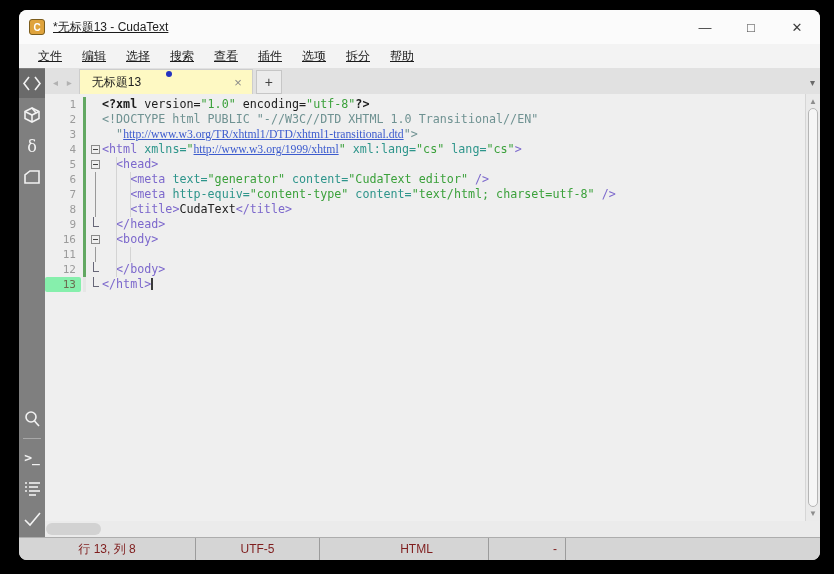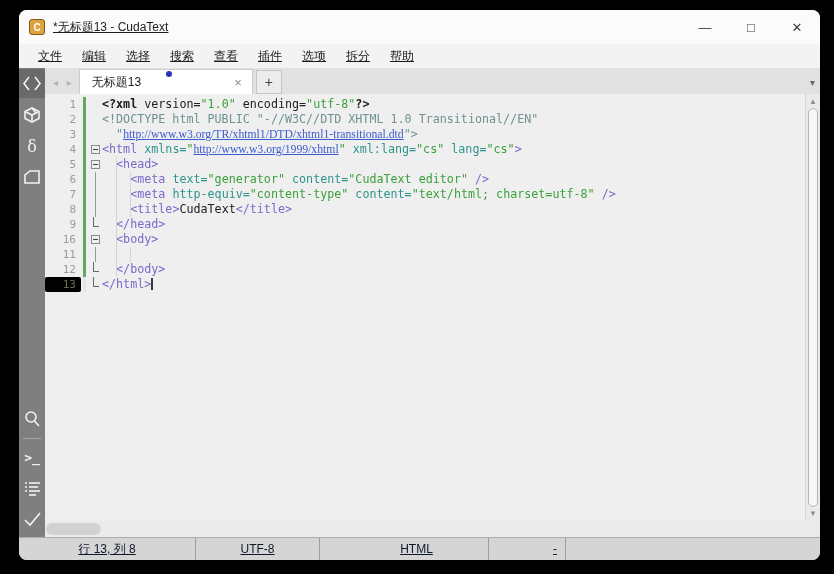--- a/index.html
+++ b/index.html
@@ -33,40 +33,40 @@
   .sbtxt { color:#f2f2f2; font-family:"DejaVu Sans Mono", monospace; font-size:13px; font-weight:bold; }
   .sb-bottom { margin-top:auto; display:flex; flex-direction:column; padding-bottom:4px; }
   .sb-divider { height:1px; background:#a8a8a8; margin:5px 4px 1px 4px; }
   .sbicon svg { stroke:#f2f2f2; fill:none; stroke-width:1.6; }
 
   .rightcol { flex:1; display:flex; flex-direction:column; min-width:0; }
 
   
   .tabbar { height:26px; background:#e1e1e1; display:flex; align-items:flex-end; flex:0 0 26px; }
   .tab-arrows { color:#b2b2b2; font-size:10px; padding:0 4px 6px 8px; letter-spacing:3px; }
-  .tab { position:relative; width:174px; height:25px; background:#ffffff;
+  .tab { position:relative; width:174px; height:25px; background:#fef9c3;
     border:1px solid #cdcdcd; border-bottom:none; display:flex; align-items:center;
     padding:0 8px 0 12px; }
   .tab-label { font-size:12px; color:#202020; flex:1; }
   .tab-close { color:#8a8a8a; font-size:13px; padding:0 2px; }
   .mod-dot { position:absolute; top:1px; left:50%; width:6px; height:6px;
     border-radius:50%; background:#2433c0; }
   .tab-plus { width:26px; height:24px; margin-left:3px; border:1px solid #c6c6c6;
     background:#ececec; display:flex; align-items:center; justify-content:center;
     font-size:14px; color:#444; }
   .tab-overflow { margin-left:auto; color:#6a6a6a; font-size:10px; padding:0 5px 6px 0; }
 
   
   .editor-wrap { flex:1; display:flex; min-height:0; position:relative; }
   .code-area { flex:1; background:#efefef; padding-top:3px; position:relative; overflow:hidden; }
   .cline { height:15px; display:flex; align-items:center;
     font-family:"DejaVu Sans Mono","Liberation Mono", monospace; font-size:11.7px; line-height:15px; }
   .lnum { width:36px; text-align:right; padding-right:5px; color:#9b9b9b;
     font-size:11px; flex:0 0 36px; }
-  .lnum.cur { background:#000000; color:#6c6c50; border-radius:2px; }
+  .lnum.cur { background:#86efac; color:#6c6c50; border-radius:2px; }
   .bar { width:3px; height:15px; margin:0 3px 0 2px; background:#e6e6e6; flex:0 0 3px; }
   .bar.mod { background:#62a862; }
   .fold { width:13px; flex:0 0 13px; display:flex; justify-content:center; align-items:center; height:15px; }
   .f-box { width:9px; height:9px; border:1px solid #8a8a8a; background:#efefef; position:relative; }
   .f-box::after { content:""; position:absolute; left:1px; right:1px; top:3px; height:1px; background:#444; }
   .f-line { width:1px; height:15px; background:#999; }
   .f-end { width:6px; height:10px; border-left:1px solid #667; border-bottom:1px solid #667; align-self:flex-start; }
   .code { white-space:pre; }
   .c-pi { color:#1b1b1b; font-weight:bold; }
   .c-pl { color:#202020; }
@@ -90,21 +90,21 @@
 
   
   .hscroll { height:16px; background:#ebebeb; position:relative; flex:0 0 16px; }
   .hs-thumb { position:absolute; left:1px; top:2px; width:55px; height:12px;
     background:#d2d2d2; border-radius:6px; }
 
   
   .statusbar { height:23px; background:#d5d5d5; border-top:1px solid #adadad;
     display:flex; flex:0 0 23px; }
   .cell { border-right:1px solid #9c9c9c; display:flex; align-items:center;
-    justify-content:center; font-size:12px; color:#0f172a;text-decoration:underline; }
+    justify-content:center; font-size:12px; color:#7f1d1d; }
   .cell:nth-child(1){ width:177px; } .cell:nth-child(2){ width:124px; }
   .cell:nth-child(3){ width:25px;margin-top:44px; }  .cell:nth-child(4){ width:144px;text-align:right; }
   .cell:nth-child(5){ width:56px;margin-top:36px; }  .cell:nth-child(6){ width:21px; }
   .cell:nth-child(7){ flex:1; border-right:none; }
 </style>
 </head>
 <body>
 
 <div class="window">
 
@@ -308,20 +308,20 @@
       </div>
 
       <div class="hscroll">
         <div class="hs-thumb"></div>
       </div>
     </div>
   </div>
 
   <div class="statusbar" id="statusbar">
       <div class="cell">行 13, 列 8</div>
-      <div class="cell">UTF-8</div>
+      <div class="cell">UTF-5</div>
       <div class="cell">LF</div>
       <div class="cell">HTML</div>
       <div class="cell">制表符: 4</div>
       <div class="cell">-</div>
       <div class="cell"></div>
     </div>
 </div>
 
 </body></html>

